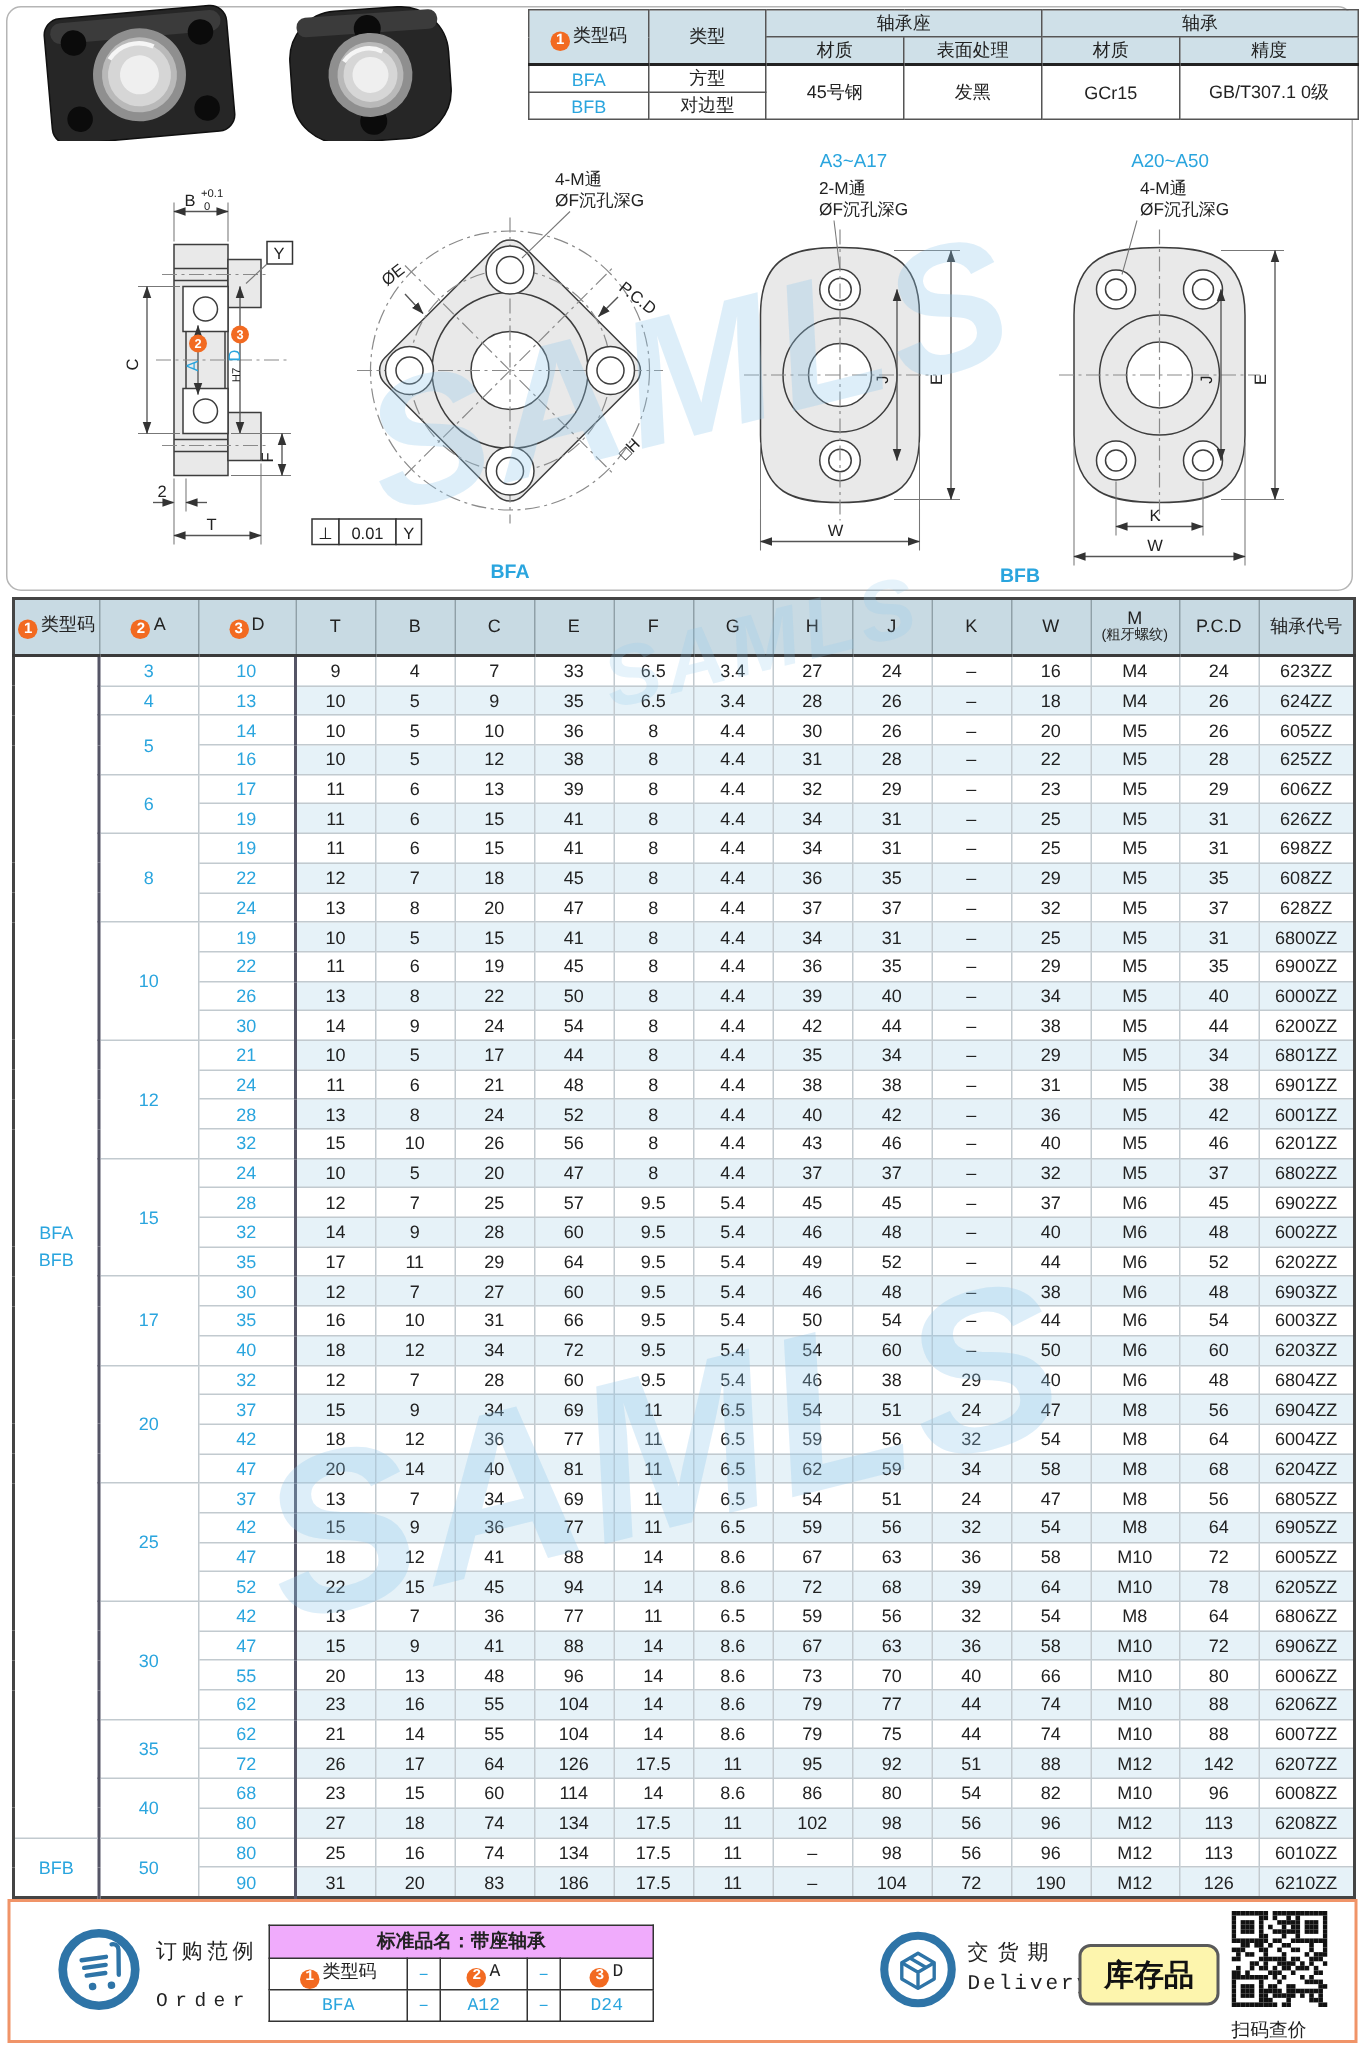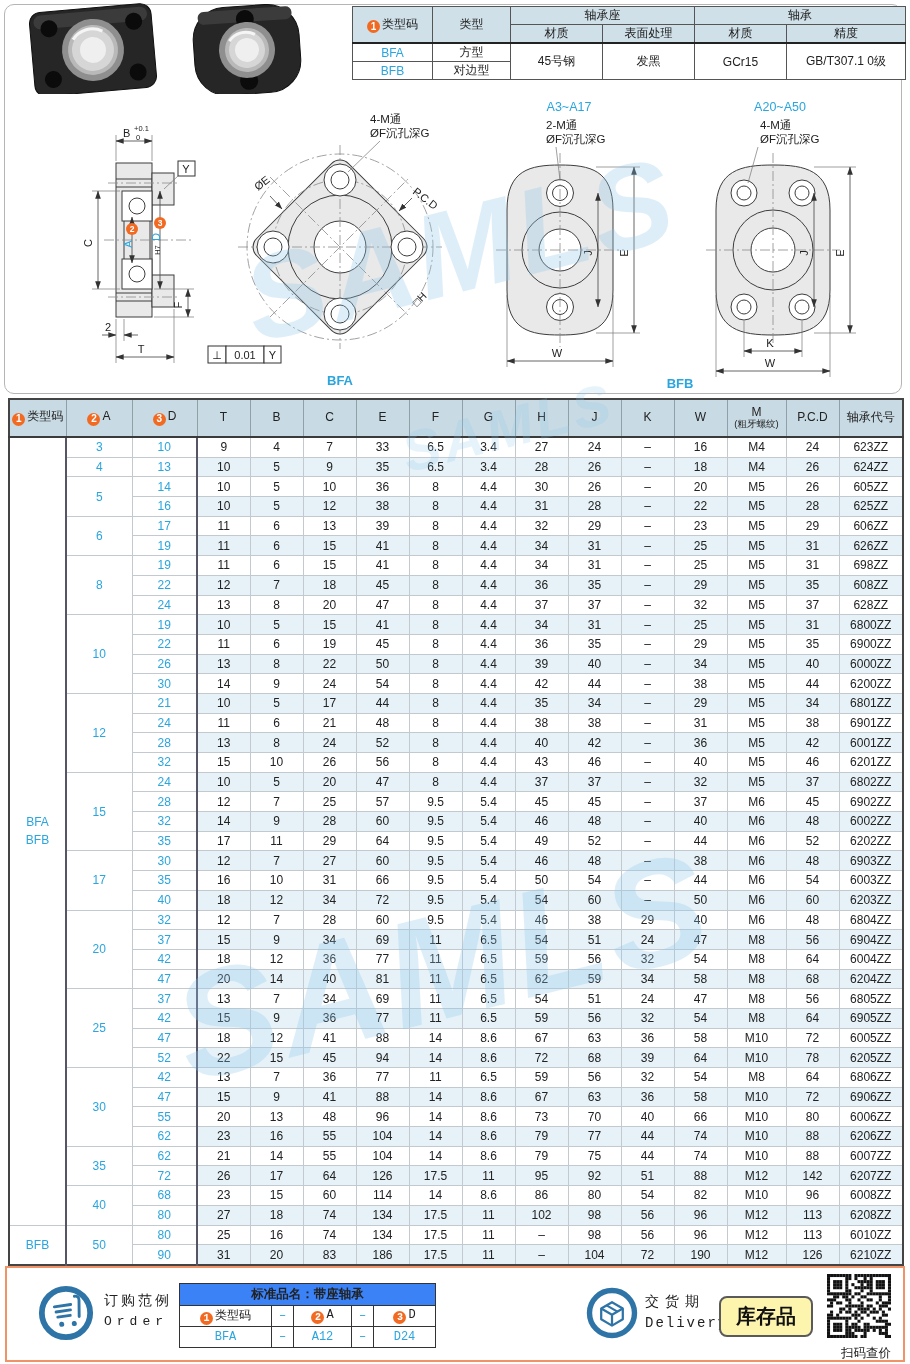--- a/index.html
+++ b/index.html
@@ -40,33 +40,33 @@
       pointer-events:none;white-space:nowrap;z-index:5;letter-spacing:4px;}
   .wm1{left:240px;top:180px;font-size:120px;transform:rotate(-14deg);}
   .wm2{left:170px;top:880px;font-size:150px;transform:rotate(-14deg);}
   .wm3{left:400px;top:395px;font-size:56px;transform:rotate(-14deg);color:rgba(142,199,235,0.22);}
   
   .footer{position:absolute;left:5px;top:1266px;width:896px;height:92px;
           border:2px solid #f09468;border-radius:0;background:#fff;z-index:6;font-family:Liberation Mono, monospace;}
   .cart-icon{position:absolute;left:30px;top:16px;}
   .order-text{position:absolute;left:97px;top:24px;}
   .order-text .cn{font-size:14px;letter-spacing:3px;}
-  .order-text .en{font-size:13px;letter-spacing:5px;margin-top:4px;}
+  .order-text .en{font-size:13px;letter-spacing:5px;margin-top:16px;}
   .order-tbl{position:absolute;left:172px;top:15px;}
   table.order{border-collapse:collapse;table-layout:fixed;font-size:12px;}
   table.order th,table.order td{border:1px solid #333;text-align:center;padding:0;}
-  table.order th{height:21px;font-size:12.5px;background:#3b82f6;}
+  table.order th{height:21px;font-size:12.5px;background:#f0abfc;}
   table.order td{height:20px;background:#fff;}
   .delivery-icon{position:absolute;left:578px;top:18px;}
   .delivery-text{position:absolute;left:638px;top:25px;}
   .delivery-text .cn{font-size:14px;letter-spacing:6px;}
   .delivery-text .en{font-size:14px;letter-spacing:2px;margin-top:4px;}
   .stock-badge{position:absolute;left:712px;top:28px;background:#fdf5ad;border:2px solid #5a5a5a;
                border-radius:8px;font-size:20px;font-weight:bold;padding:5px 15px;color:#111;}
-  .qr-wrap{position:absolute;left:814px;top:6px;width:70px;text-align:right;}
+  .qr-wrap{position:absolute;left:814px;top:6px;width:70px;text-align:left;}
   .qr-caption{font-size:12.5px;margin-top:2px;}
   
   .dim{stroke:#555;stroke-width:0.9;fill:none;}
   .ext{stroke:#777;stroke-width:0.7;fill:none;}
   .cl{stroke:#8a8a8a;stroke-width:0.8;fill:none;stroke-dasharray:10 3 2 3;}
   .part{fill:#e9e9e9;stroke:#3d3d3d;stroke-width:1;}
   .edge{stroke:#3d3d3d;stroke-width:1;fill:none;}
   .dimtxt{font-size:11px;fill:#222;}
   .smalltxt{font-size:7.5px;fill:#222;}
   .bluetxt{fill:#2aa5de;}

